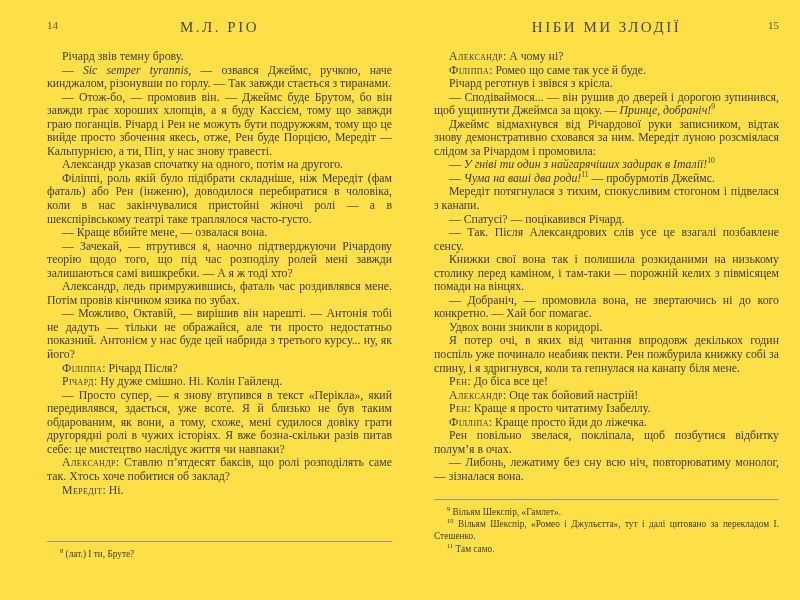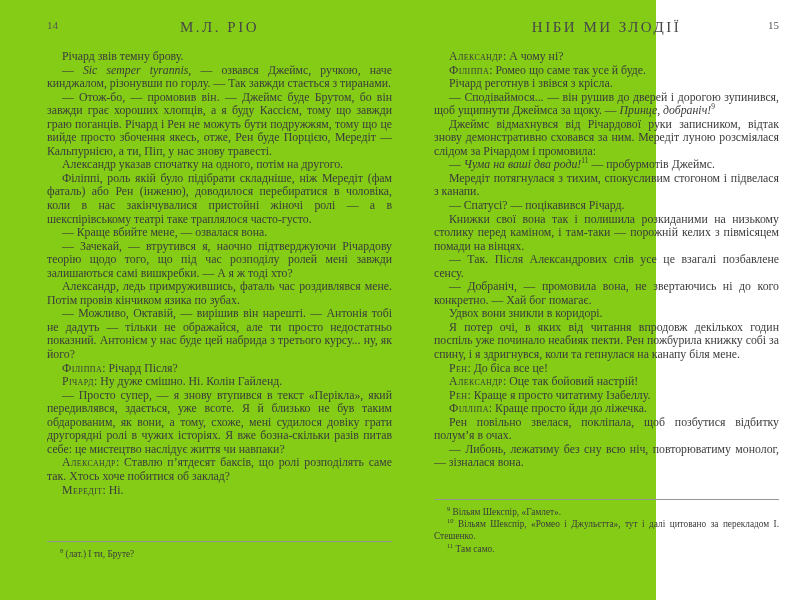--- a/index.html
+++ b/index.html
@@ -3,21 +3,21 @@
 <meta charset="utf-8">
 <style>
   html, body { margin: 0; padding: 0; }
   body {
     width: 800px; height: 600px;
     background: #ffffff;
     font-family: "Liberation Serif", "DejaVu Serif", serif;
     color: #3b3b3b;
     overflow: hidden;
   }
-  .spread { position: relative; width: 656px; height: 600px; background: #84cc16; }
+  .spread { position: relative; width: 800px; height: 600px; background: #fde047; }
   .page { position: absolute; top: 0; width: 345px; height: 600px; }
   .page.left  { left: 47px; }
   .page.right { left: 434px; }
 
   .page-header { position: absolute; top: 19px; left: 0; width: 100%; height: 15px; }
   .running-head {
     text-align: center; font-size: 15px; letter-spacing: 2.5px;
     color: #474747; white-space: nowrap;
   }
   .page-num { position: absolute; top: 0; font-size: 11px; color: #555; }
@@ -84,25 +84,26 @@
     <div class="page-header">
       <div class="running-head">НІБИ МИ ЗЛОДІЇ</div>
       <span class="page-num">15</span>
     </div>
     <div class="page-body">
         <p><span class="sc">Александр</span><span>: А чому ні?</span></p>
         <p><span class="sc">Філіппа</span><span>: Ромео що саме так усе й буде.</span></p>
         <p><span>Річард реготнув і звівся з крісла.</span></p>
         <p><span>— Сподіваймося... — він рушив до дверей і дорогою зупинився, щоб ущипнути Джеймса за щоку. — </span><span class="it">Принце, добраніч!</span><sup>9</sup></p>
         <p><span>Джеймс відмахнувся від Річардової руки записником, відтак знову демонстративно сховався за ним. Мередіт луною розсміялася слідом за Річардом і промовила:</span></p>
+        <p><span>— </span><span class="it">У гніві ти один з найгарячіших задирак в Італії!</span><sup>10</sup></p>
         <p><span>— </span><span class="it">Чума на ваші два роди!</span><sup>11</sup><span> — пробурмотів Джеймс.</span></p>
         <p><span>Мередіт потягнулася з тихим, спокусливим стогоном і підвелася з канапи.</span></p>
         <p><span>— Спатусі? — поцікавився Річард.</span></p>
+        <p><span>— Так. Після Александрових слів усе це взагалі позбавлене сенсу.</span></p>
         <p><span>Книжки свої вона так і полишила розкиданими на низькому столику перед каміном, і там-таки — порожній келих з півмісяцем помади на вінцях.</span></p>
-        <p><span>— Так. Після Александрових слів усе це взагалі позбавлене сенсу.</span></p>
         <p><span>— Добраніч, — промовила вона, не звертаючись ні до кого конкретно. — Хай бог помагає.</span></p>
         <p><span>Удвох вони зникли в коридорі.</span></p>
         <p><span>Я потер очі, в яких від читання впродовж декількох годин поспіль уже починало неабияк пекти. Рен пожбурила книжку собі за спину, і я здригнувся, коли та гепнулася на канапу біля мене.</span></p>
         <p><span class="sc">Рен</span><span>: До біса все це!</span></p>
         <p><span class="sc">Александр</span><span>: Оце так бойовий настрій!</span></p>
         <p><span class="sc">Рен</span><span>: Краще я просто читатиму Ізабеллу.</span></p>
         <p><span class="sc">Філліпа</span><span>: Краще просто йди до ліжечка.</span></p>
         <p><span>Рен повільно звелася, покліпала, щоб позбутися відбитку полум’я в очах.</span></p>
         <p><span>— Либонь, лежатиму без сну всю ніч, повторюватиму монолог, — зізналася вона.</span></p>
       </div>

